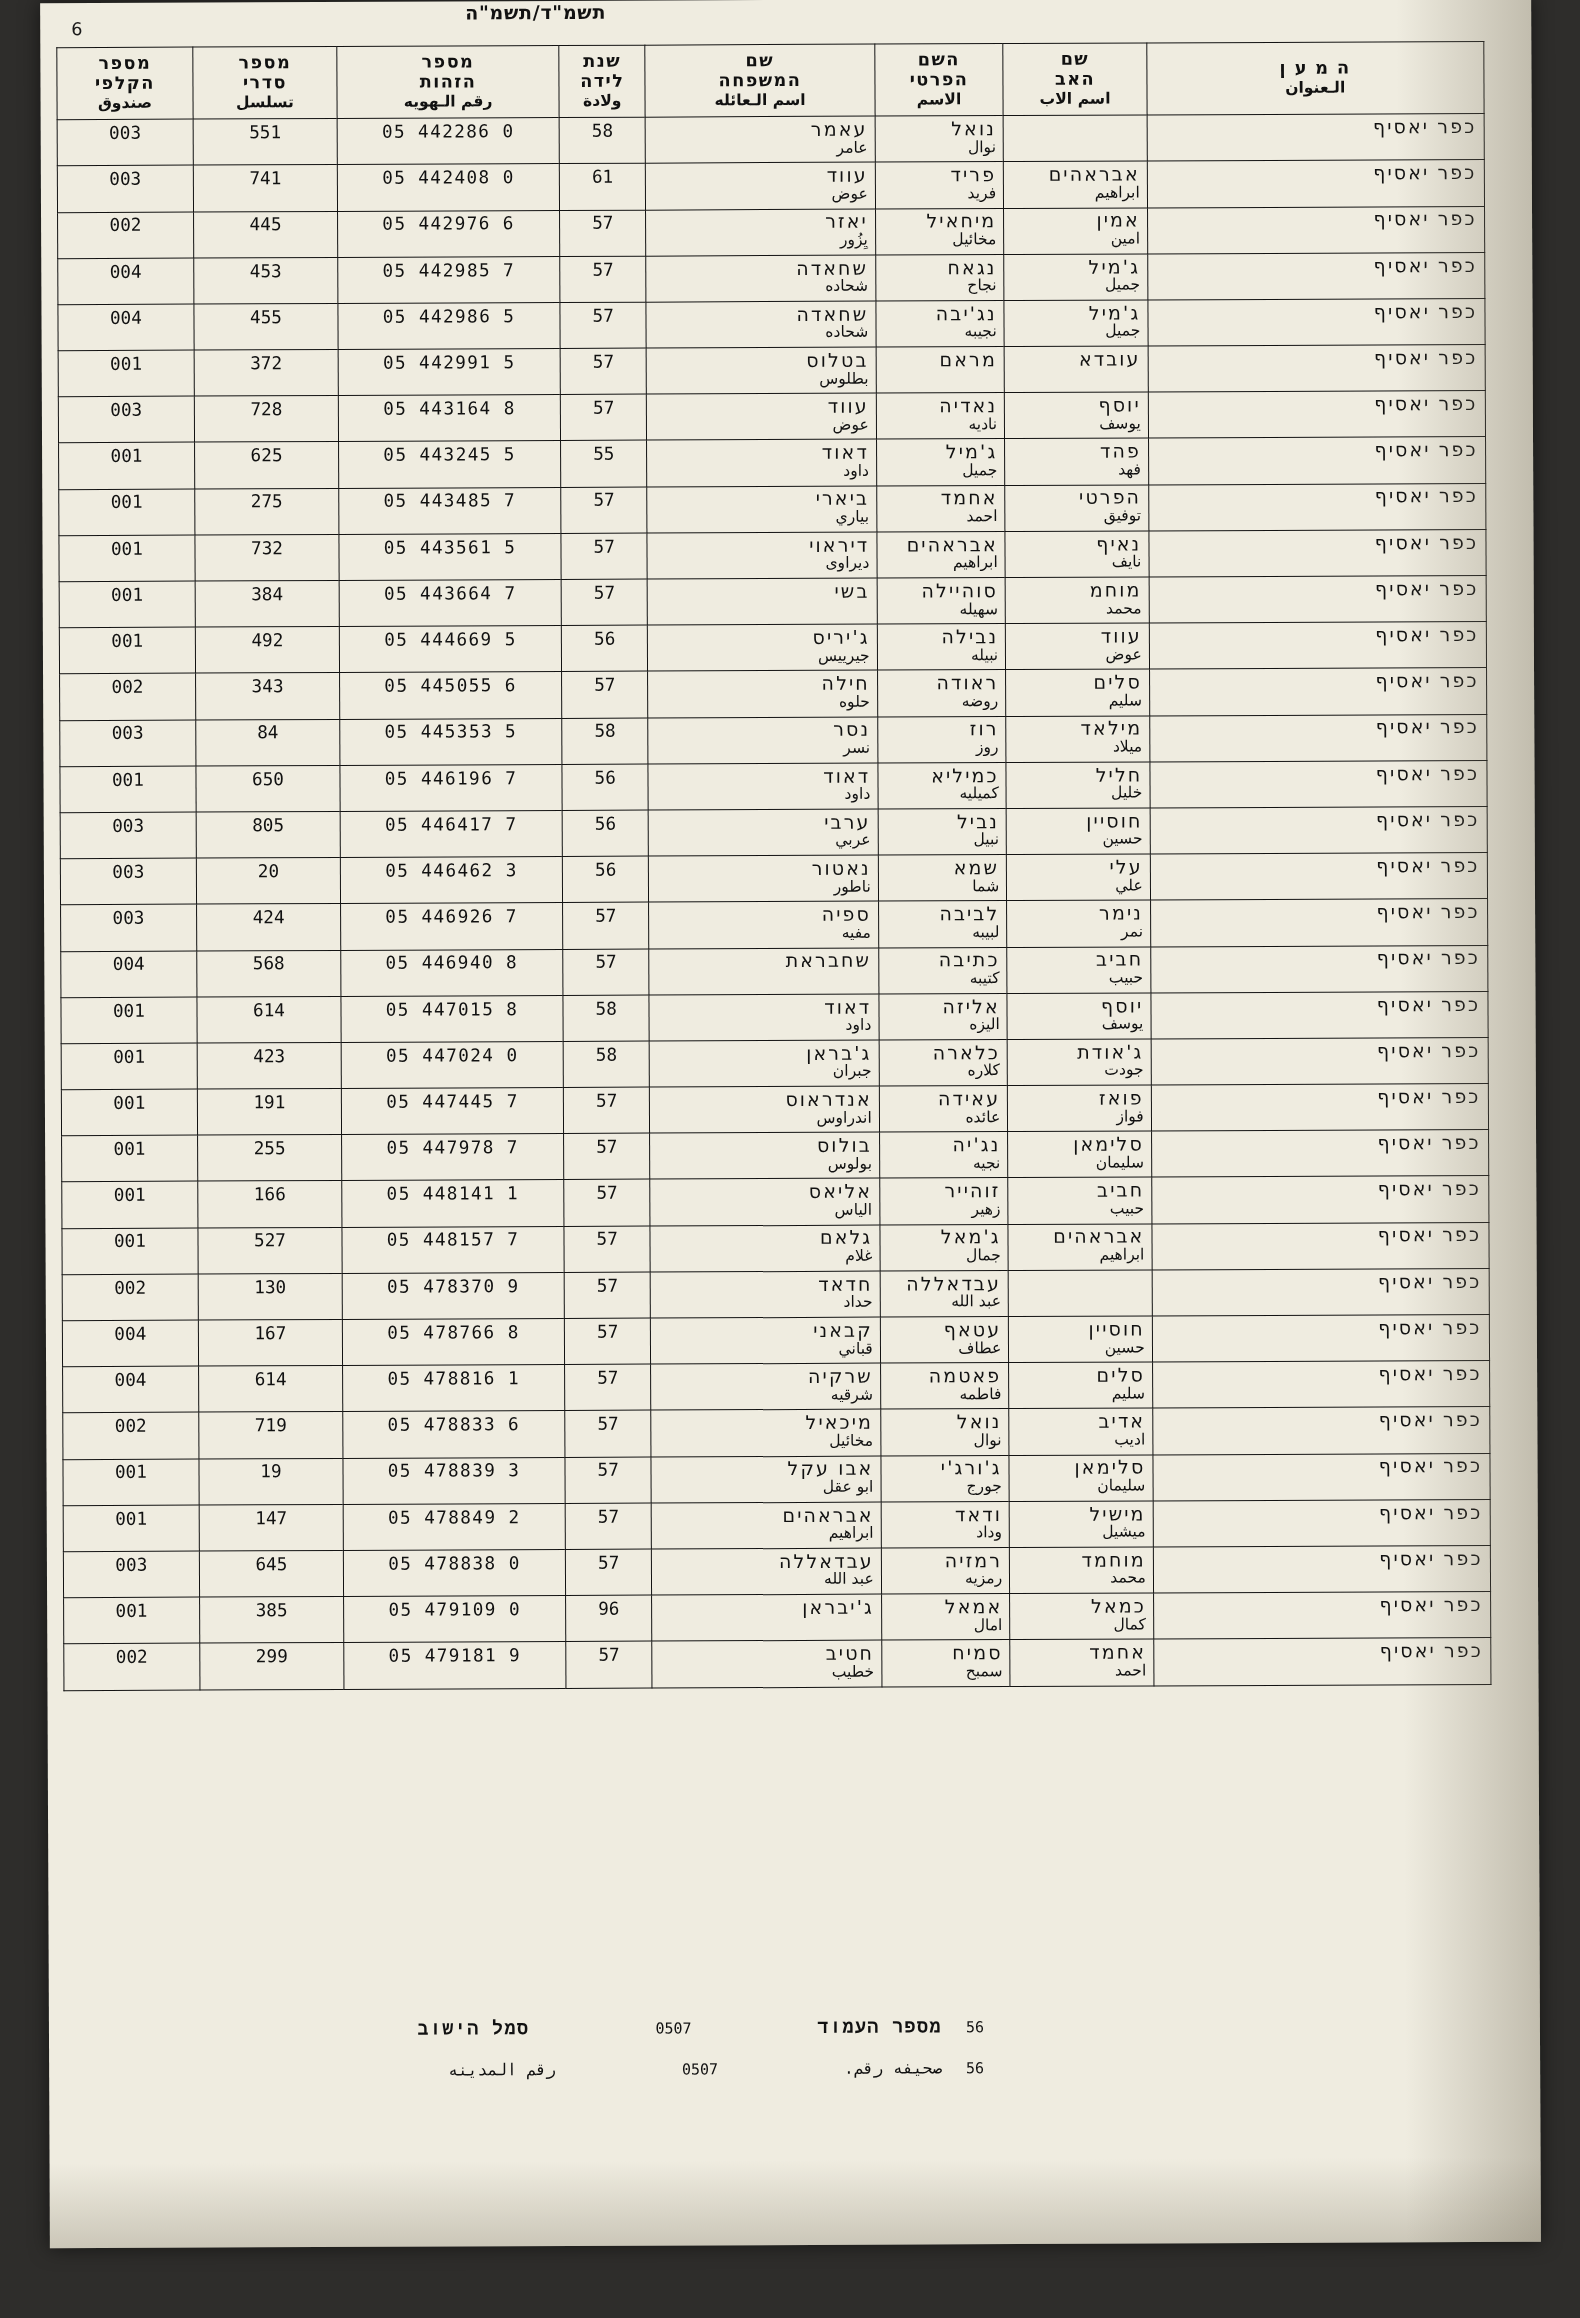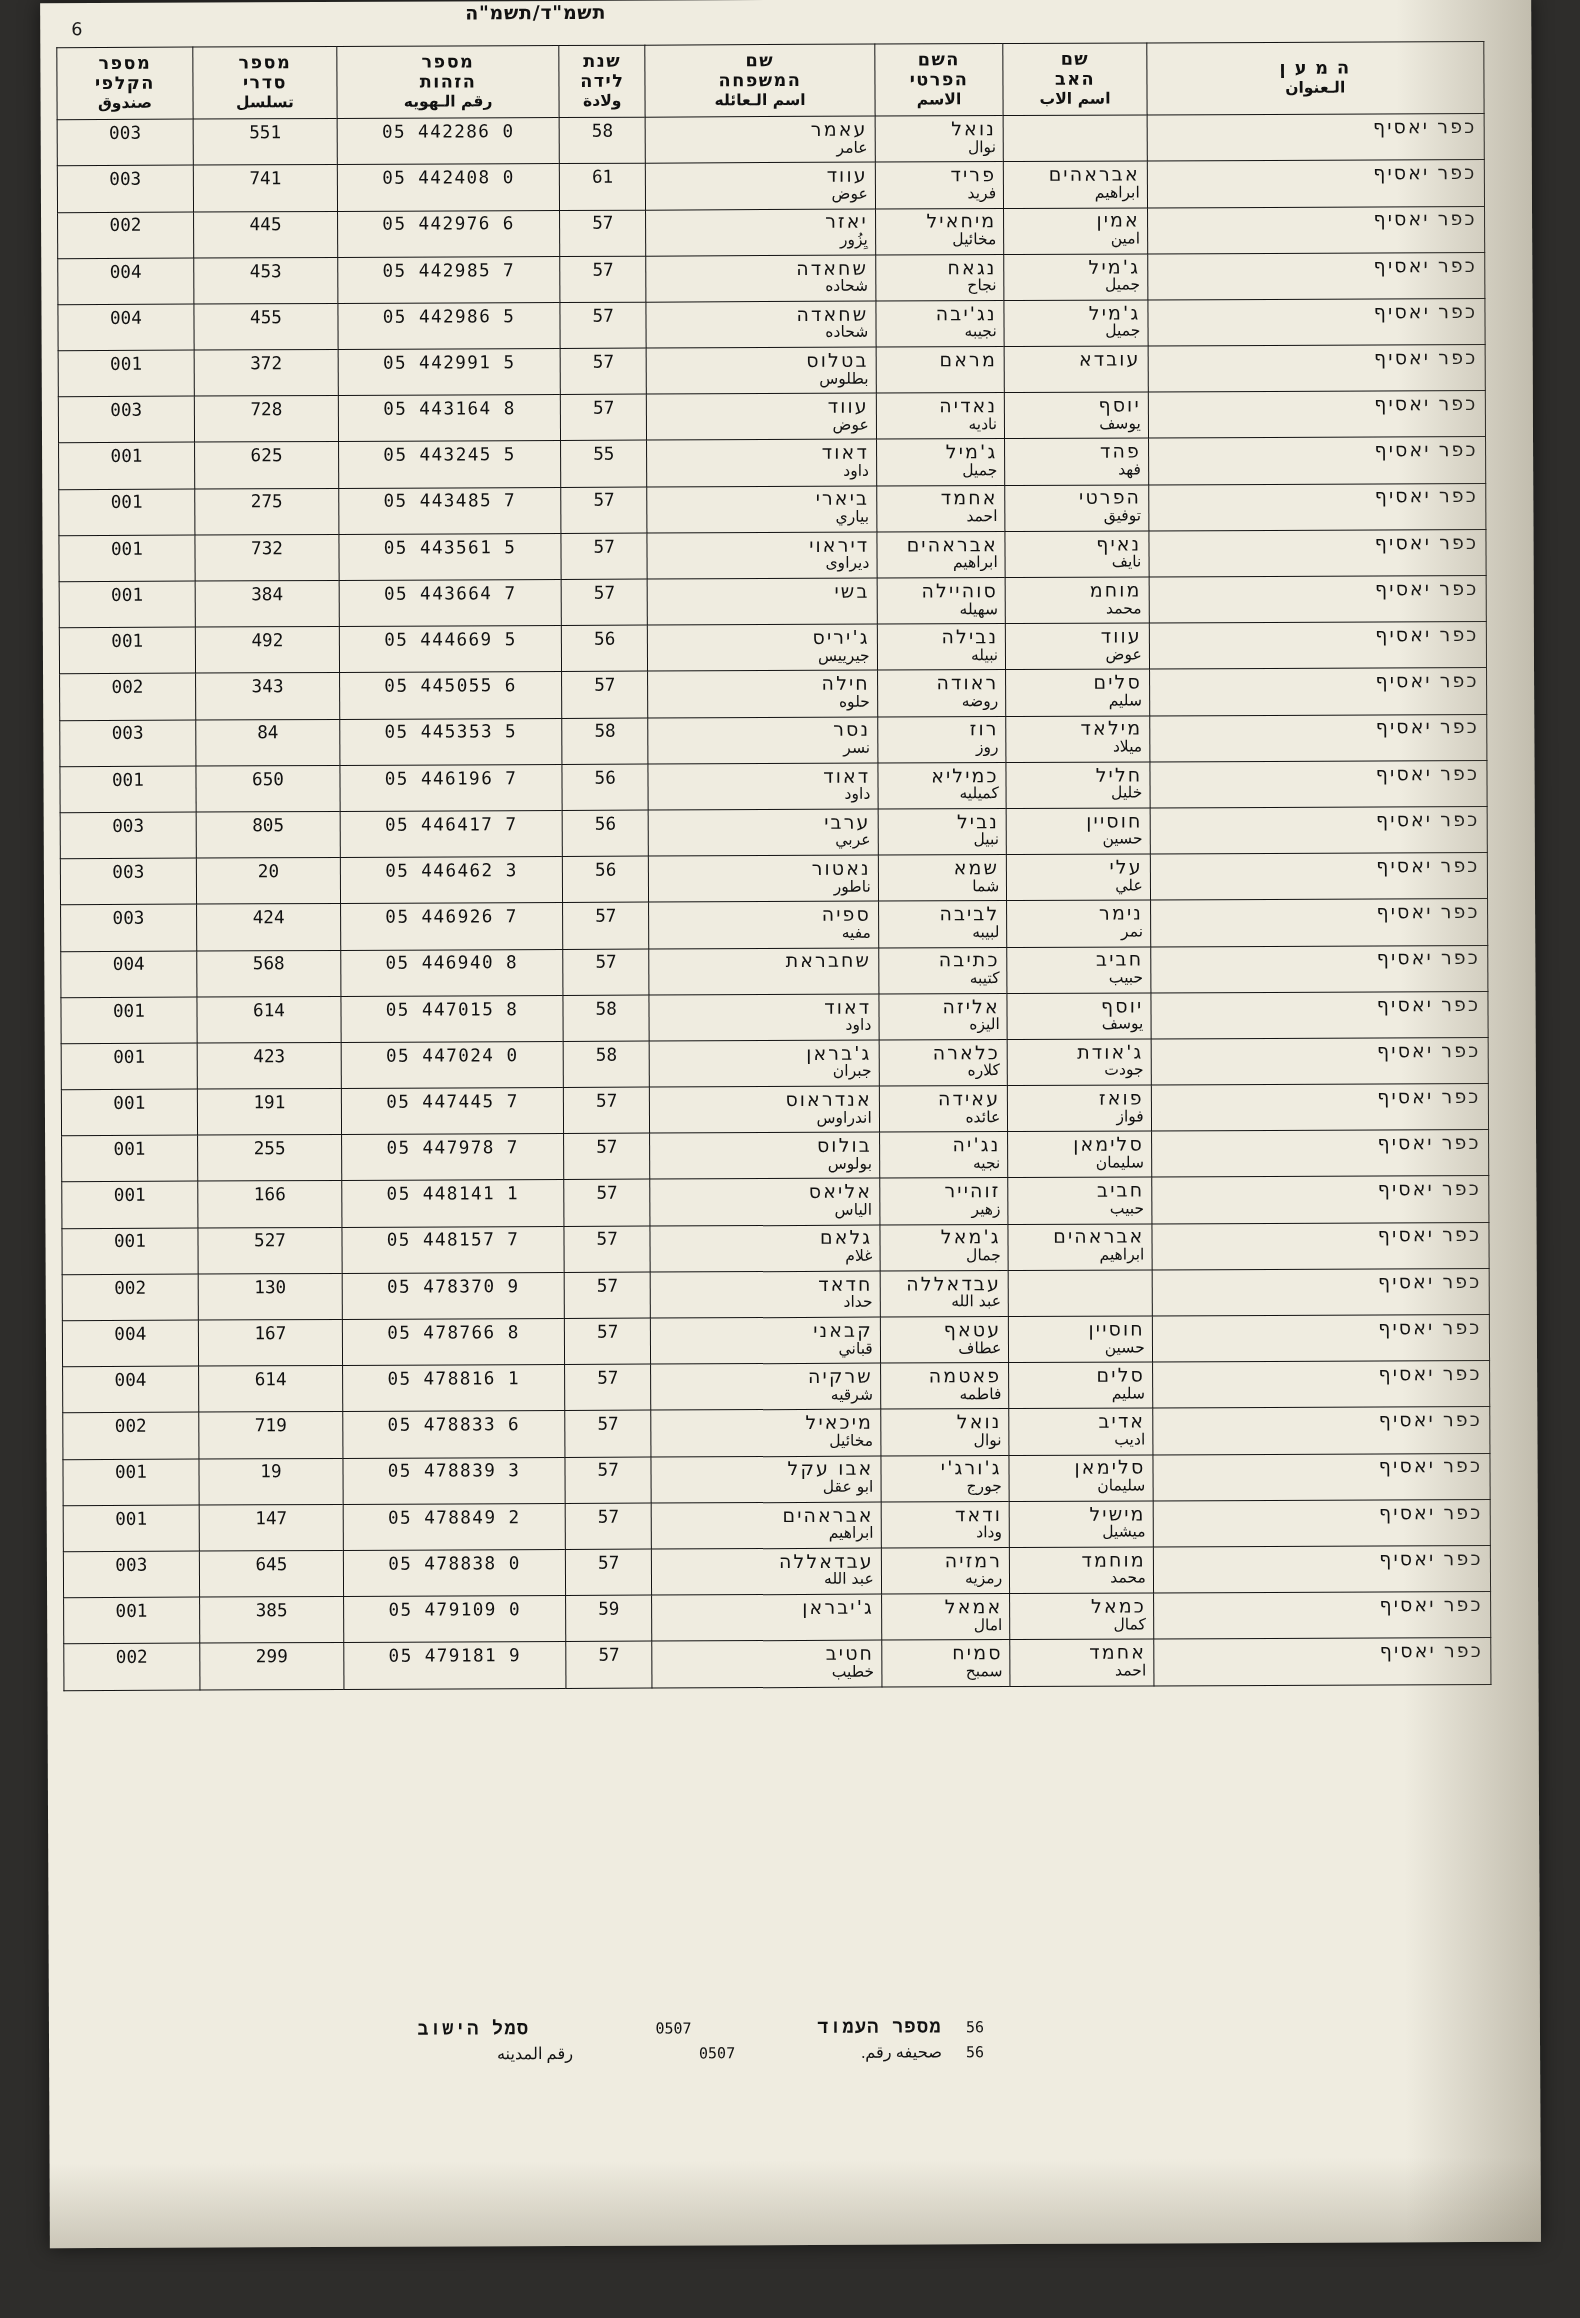--- a/index.html
+++ b/index.html
@@ -182,23 +182,24 @@
     margin-bottom: 4.2px;
   }
   .f-lbl-h {
     font-family: Liberation Mono, monospace;
     font-size: 18.4px;
     font-weight: bold;
     letter-spacing: 1.4px;
     direction: rtl;
   }
   .f-lbl-a {
-    font-family: Liberation Serif, serif;
+    font-family: Liberation Mono, monospace;
     font-size: 16.3px;
     direction: rtl;
+    margin-top: 16px;
   }
   .f-val {
     font-family: "DejaVu Sans Mono", monospace;
     font-size: 15px;
     direction: ltr;
   }
   .f-gap { width: 78px; }
 </style>
 </head>
 <body>
@@ -946,21 +947,21 @@
                 <div class="ar">كمال</div>
               </td>
               <td class="">
                 <div class="heb">אמאל</div>
                 <div class="ar">امال</div>
               </td>
               <td class="">
                 <div class="heb">ג'יבראן</div>
                 <div class="ar"></div>
               </td>
-              <td class="num">59</td>
+              <td class="num">96</td>
               <td class="idnum">05 479109 0</td>
               <td class="num">385</td>
               <td class="num">001</td>
             </tr>
             <tr>
               <td class="addr">
                 <div class="heb">כפר יאסיף</div>
               </td>
               <td class="">
                 <div class="heb">אחמד</div>

